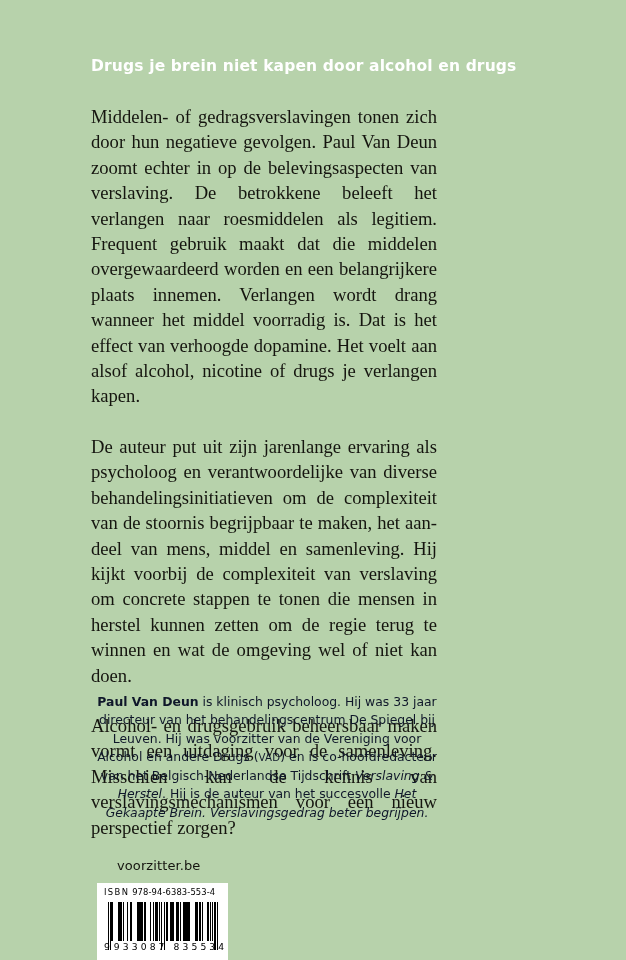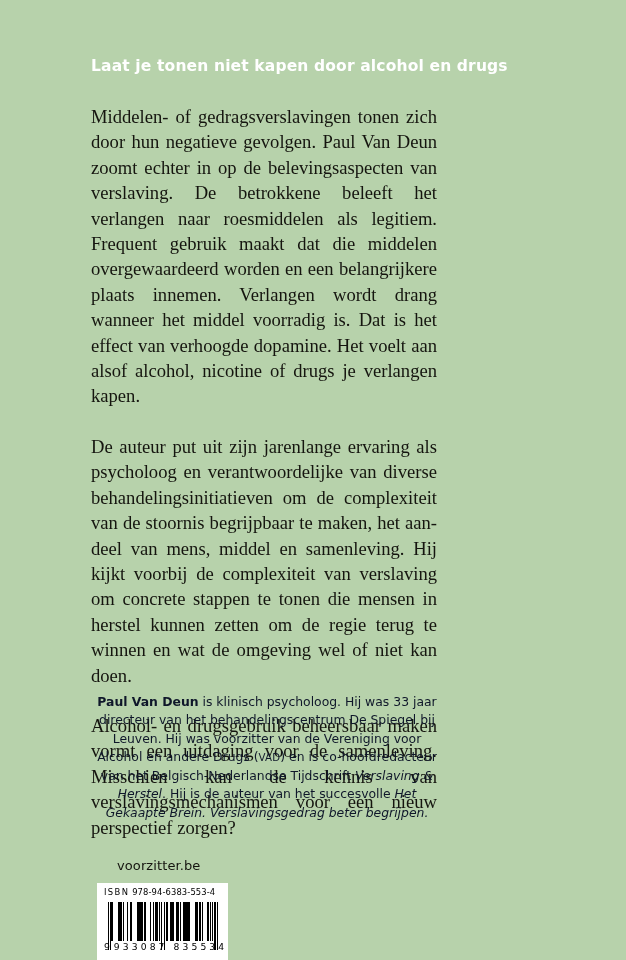--- a/index.html
+++ b/index.html
@@ -130,21 +130,21 @@
   .barcode-digits .grp2 {
     letter-spacing: 3.1px;
     margin-left: 6px;
   }
 </style>
 </head>
 <body>
 
 <div class="cover">
 
-  <div class="headline">Laat je tonen niet kapen door alcohol en drugs</div>
+  <div class="headline">Drugs je brein niet kapen door alcohol en drugs</div>
 
   <div class="blurb">
     <p>Middelen- of gedragsverslavingen tonen zich door hun negatieve gevolgen. Paul Van Deun zoomt echter in op de belevingsaspecten van verslaving. De betrokkene beleeft het verlangen naar roesmiddelen als legitiem. Frequent ge­bruik maakt dat die middelen overgewaardeerd worden en een belangrijkere plaats innemen. Verlangen wordt drang wanneer het middel voorradig is. Dat is het effect van verhoogde dopamine. Het voelt aan alsof alcohol, nicotine of drugs je verlangen kapen.</p>
     <p>De auteur put uit zijn jarenlange ervaring als psycholoog en verantwoordelijke van diverse behandelingsinitiatieven om de complexiteit van de stoornis begrijpbaar te maken, het aan­deel van mens, middel en samenleving. Hij kijkt voorbij de complexiteit van verslaving om con­crete stappen te tonen die mensen in herstel kunnen zetten om de regie terug te winnen en wat de omgeving wel of niet kan doen.</p>
     <p>Alcohol- en drugsgebruik beheersbaar maken vormt een uitdaging voor de samenleving. Mis­schien kan de kennis van verslavingsmechanis­men voor een nieuw perspectief zorgen?</p>
   </div>
 
   <div class="bio">
     <b>Paul Van Deun</b><span> is klinisch psycholoog. Hij was 33 jaar directeur van het behandelingscentrum De Spiegel bij Leuven. Hij was voorzitter van de Vereniging voor Alcohol en andere Drugs (</span><span class="smallcaps">VAD</span><span>) en is co-hoofdredacteur van het Belgisch-Nederlandse Tijdschrift </span><i>Verslaving &amp; Herstel</i><span>. Hij is de auteur van het succesvolle </span><i>Het Gekaapte Brein.</i>
     <i>Verslavingsgedrag beter begrijpen.</i>

